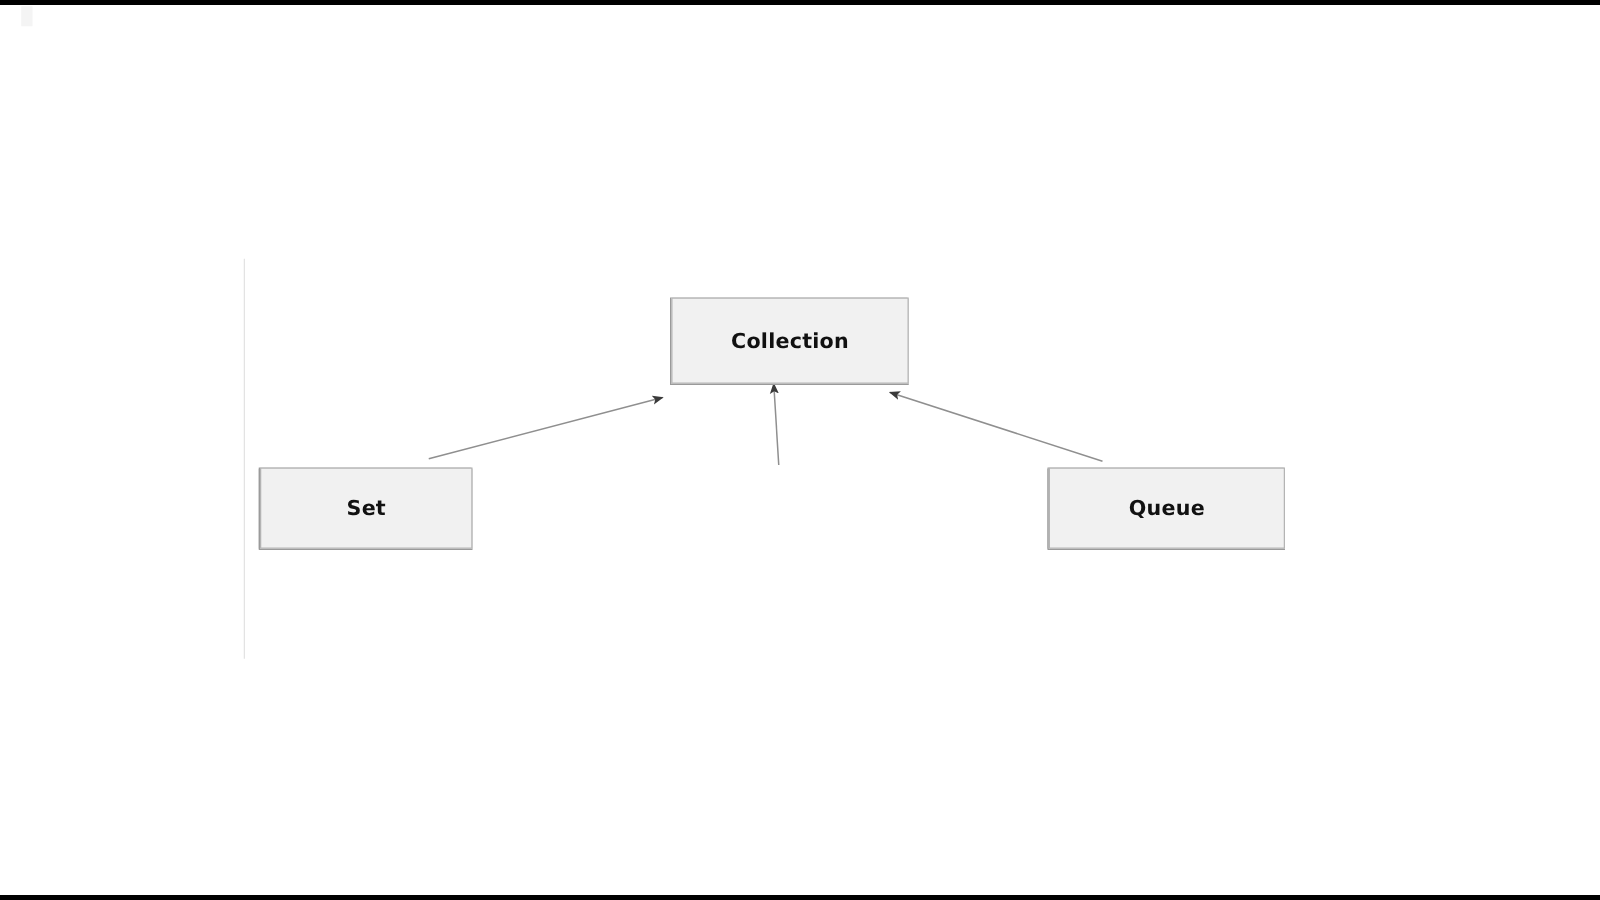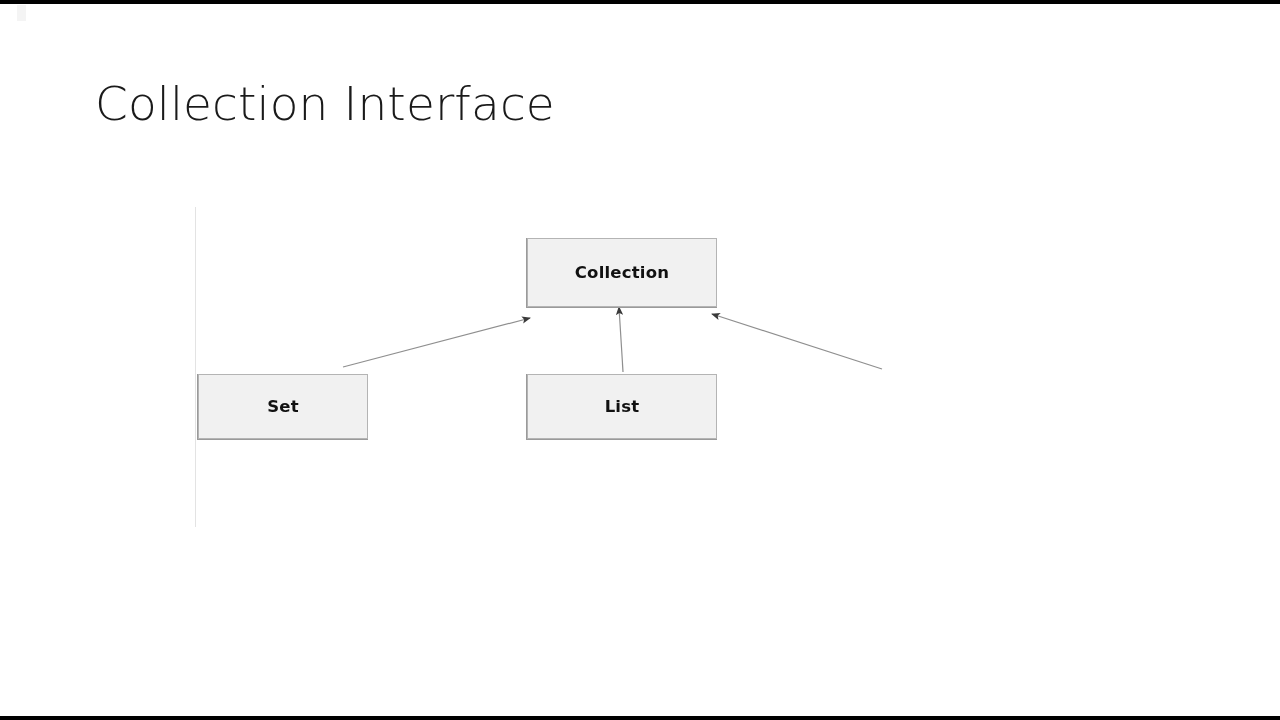--- a/index.html
+++ b/index.html
@@ -78,20 +78,21 @@
   .node-box {
     position: absolute;
     box-sizing: border-box;
     background: #f1f1f1;
     border: 1px solid #b4b4b4;
     box-shadow: -1px 0 0 #9a9a9a, 0 1px 0 #9a9a9a, -1px 1px 0 #9a9a9a;
     display: flex;
     align-items: center;
     justify-content: center;
     z-index: 5;
+    margin-left: 10px;
   }
   .node-box .node-label {
     font-family: "DejaVu Sans", "Liberation Sans", sans-serif;
     font-size: 16.5px;
     font-weight: bold;
     color: #111111;
     letter-spacing: 0.2px;
     white-space: nowrap;
   }
 
@@ -102,21 +103,20 @@
 </style>
 </head>
 <body>
 
 <div id="slide">
 
   <div class="letterbox top"></div>
   <div class="letterbox bottom"></div>
   <div class="corner-mark"></div>
 
-  <div id="slide-title">Collection Interface</div>
 
   <div class="guide-line"></div>
 
   <svg id="connectors" viewBox="0 0 1280 720" xmlns="http://www.w3.org/2000/svg">
     <defs>
       <marker id="arrowhead" markerWidth="9" markerHeight="8" refX="8" refY="4" orient="auto" markerUnits="userSpaceOnUse">
         <path d="M0,0.4 L9,4 L0,7.6 L2,4 Z" fill="#3a3a3a"></path>
       </marker>
     </defs>
 
@@ -134,18 +134,18 @@
   </svg>
 
   <div class="node-box" id="node-collection">
     <span class="node-label">Collection</span>
   </div>
 
   <div class="node-box" id="node-set">
     <span class="node-label">Set</span>
   </div>
 
-  <div class="node-box" id="node-list">
-    <span class="node-label">List</span>
+
+  <div class="node-box" id="node-queue">
+    <span class="node-label">Queue</span>
   </div>
-
 
 </div>
 
 </body></html>

